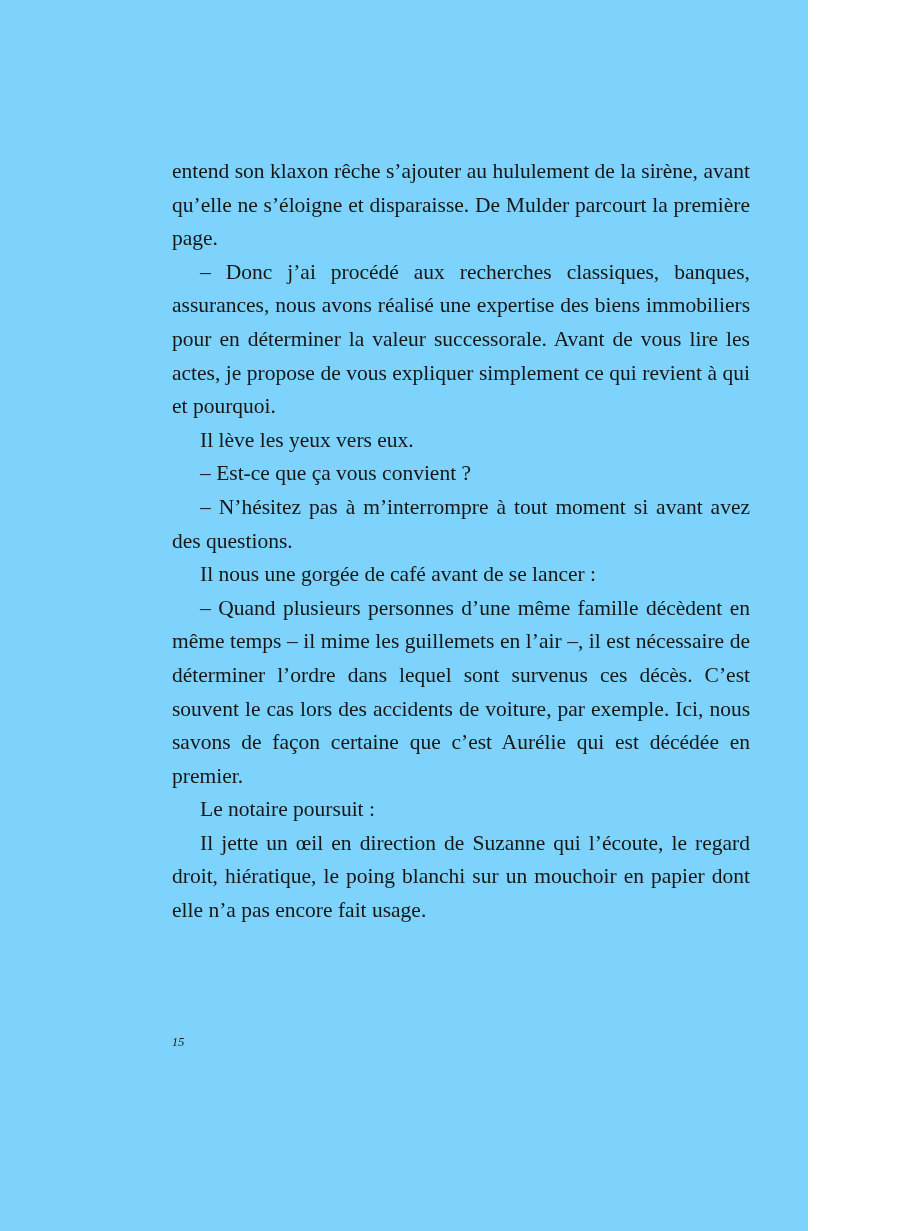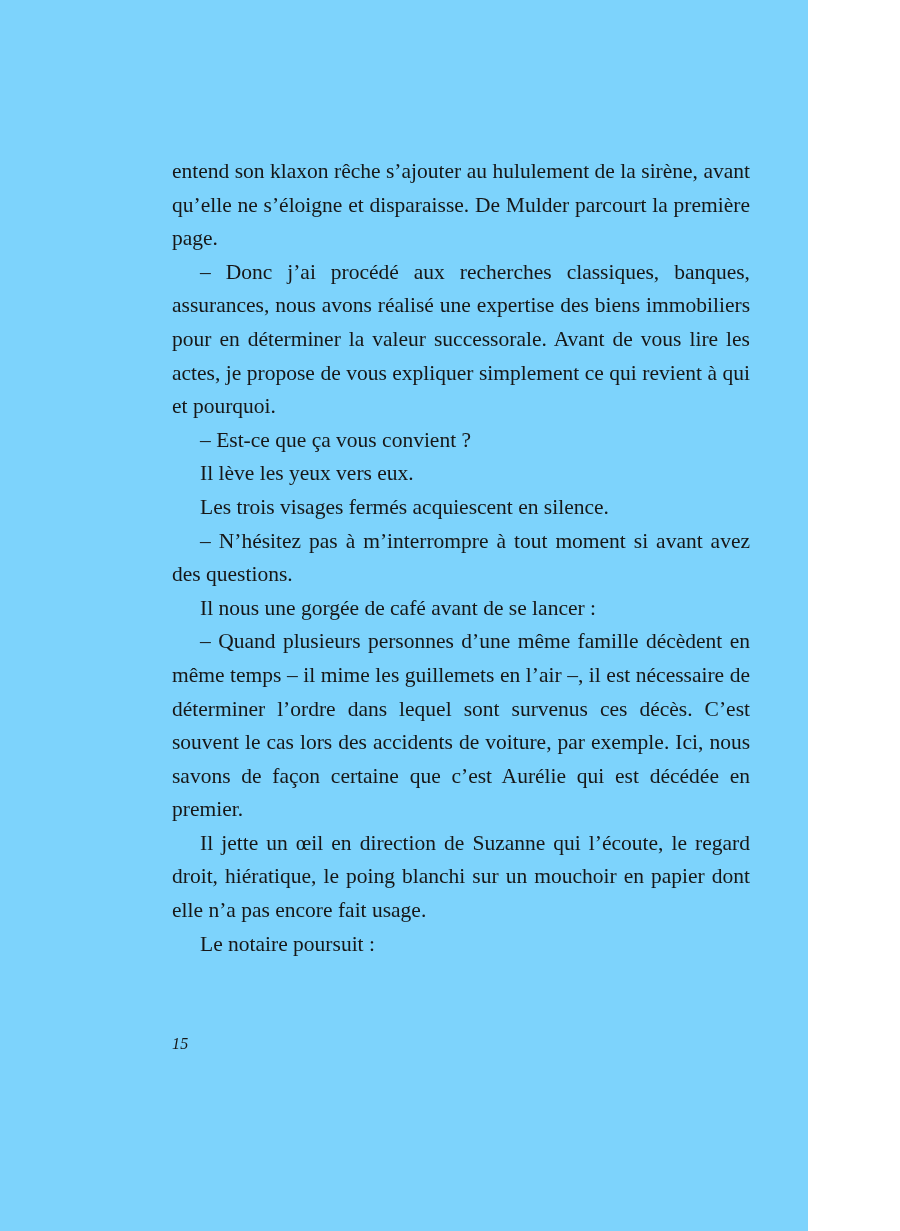--- a/index.html
+++ b/index.html
@@ -35,35 +35,34 @@
   }
   .para.noindent {
     text-indent: 0;
   }
   .folio {
     position: absolute;
     left: 172px;
     top: 1035px;
     font-family: "Liberation Serif", "DejaVu Serif", serif;
     font-style: italic;
-    font-size: 16px;
+    font-size: 12px;
     color: #171717;
     letter-spacing: 0.2px;
   }
 </style>
 </head>
 <body>
 
 <div class="page">
   <div class="text-column">
     <p class="para noindent">entend son klaxon rêche s’ajouter au hululement de la sirène, avant qu’elle ne s’éloigne et disparaisse. De Mulder parcourt la première page.</p>
     <p class="para indent">– Donc j’ai procédé aux recherches classiques, banques, assurances, nous avons réalisé une expertise des biens immobiliers pour en déterminer la valeur successorale. Avant de vous lire les actes, je propose de vous expliquer simplement ce qui revient à qui et pourquoi.</p>
+    <p class="para indent">Il lève les yeux vers eux.</p>
     <p class="para indent">– Est-ce que ça vous convient ?</p>
-    <p class="para indent">Il lève les yeux vers eux.</p>
-    <p class="para indent">Les trois visages fermés acquiescent en silence.</p>
     <p class="para indent">– N’hésitez pas à m’interrompre à tout moment si avant avez des questions.</p>
     <p class="para indent">Il nous une gorgée de café avant de se lancer :</p>
     <p class="para indent">– Quand plusieurs personnes d’une même famille décèdent en même temps – il mime les guillemets en l’air –, il est nécessaire de déterminer l’ordre dans lequel sont survenus ces décès. C’est souvent le cas lors des accidents de voiture, par exemple. Ici, nous savons de façon certaine que c’est Aurélie qui est décédée en premier.</p>
+    <p class="para indent">Le notaire poursuit :</p>
     <p class="para indent">Il jette un œil en direction de Suzanne qui l’écoute, le regard droit, hiératique, le poing blanchi sur un mouchoir en papier dont elle n’a pas encore fait usage.</p>
-    <p class="para indent">Le notaire poursuit :</p>
   </div>
   <div class="folio">15</div>
 </div>
 
 </body></html>

